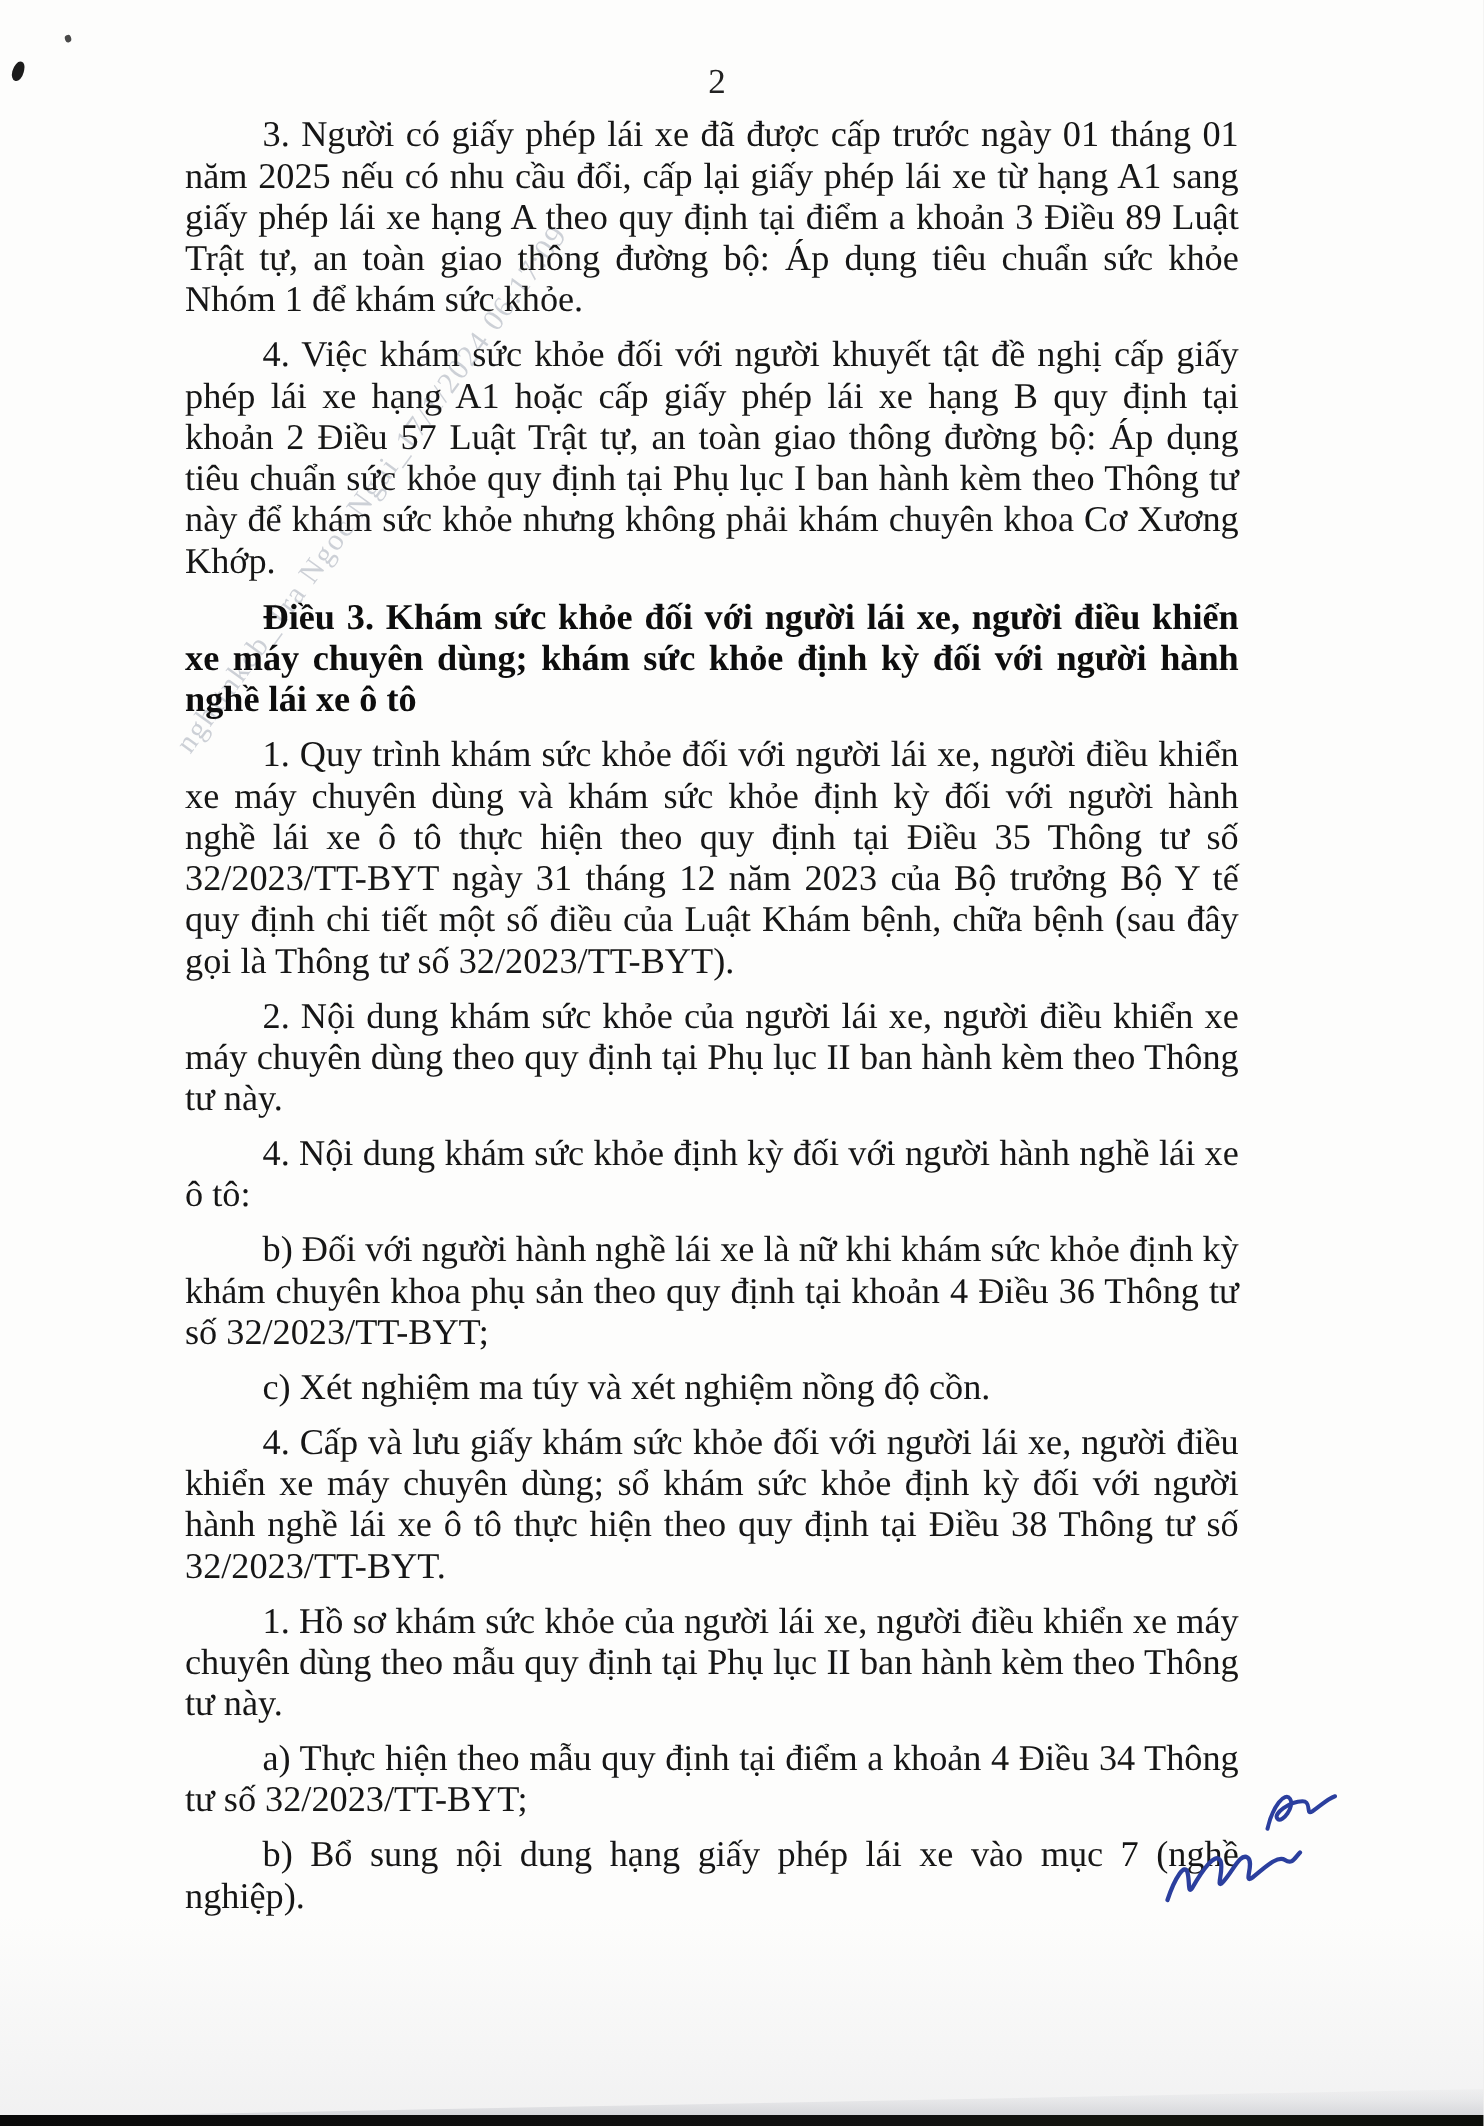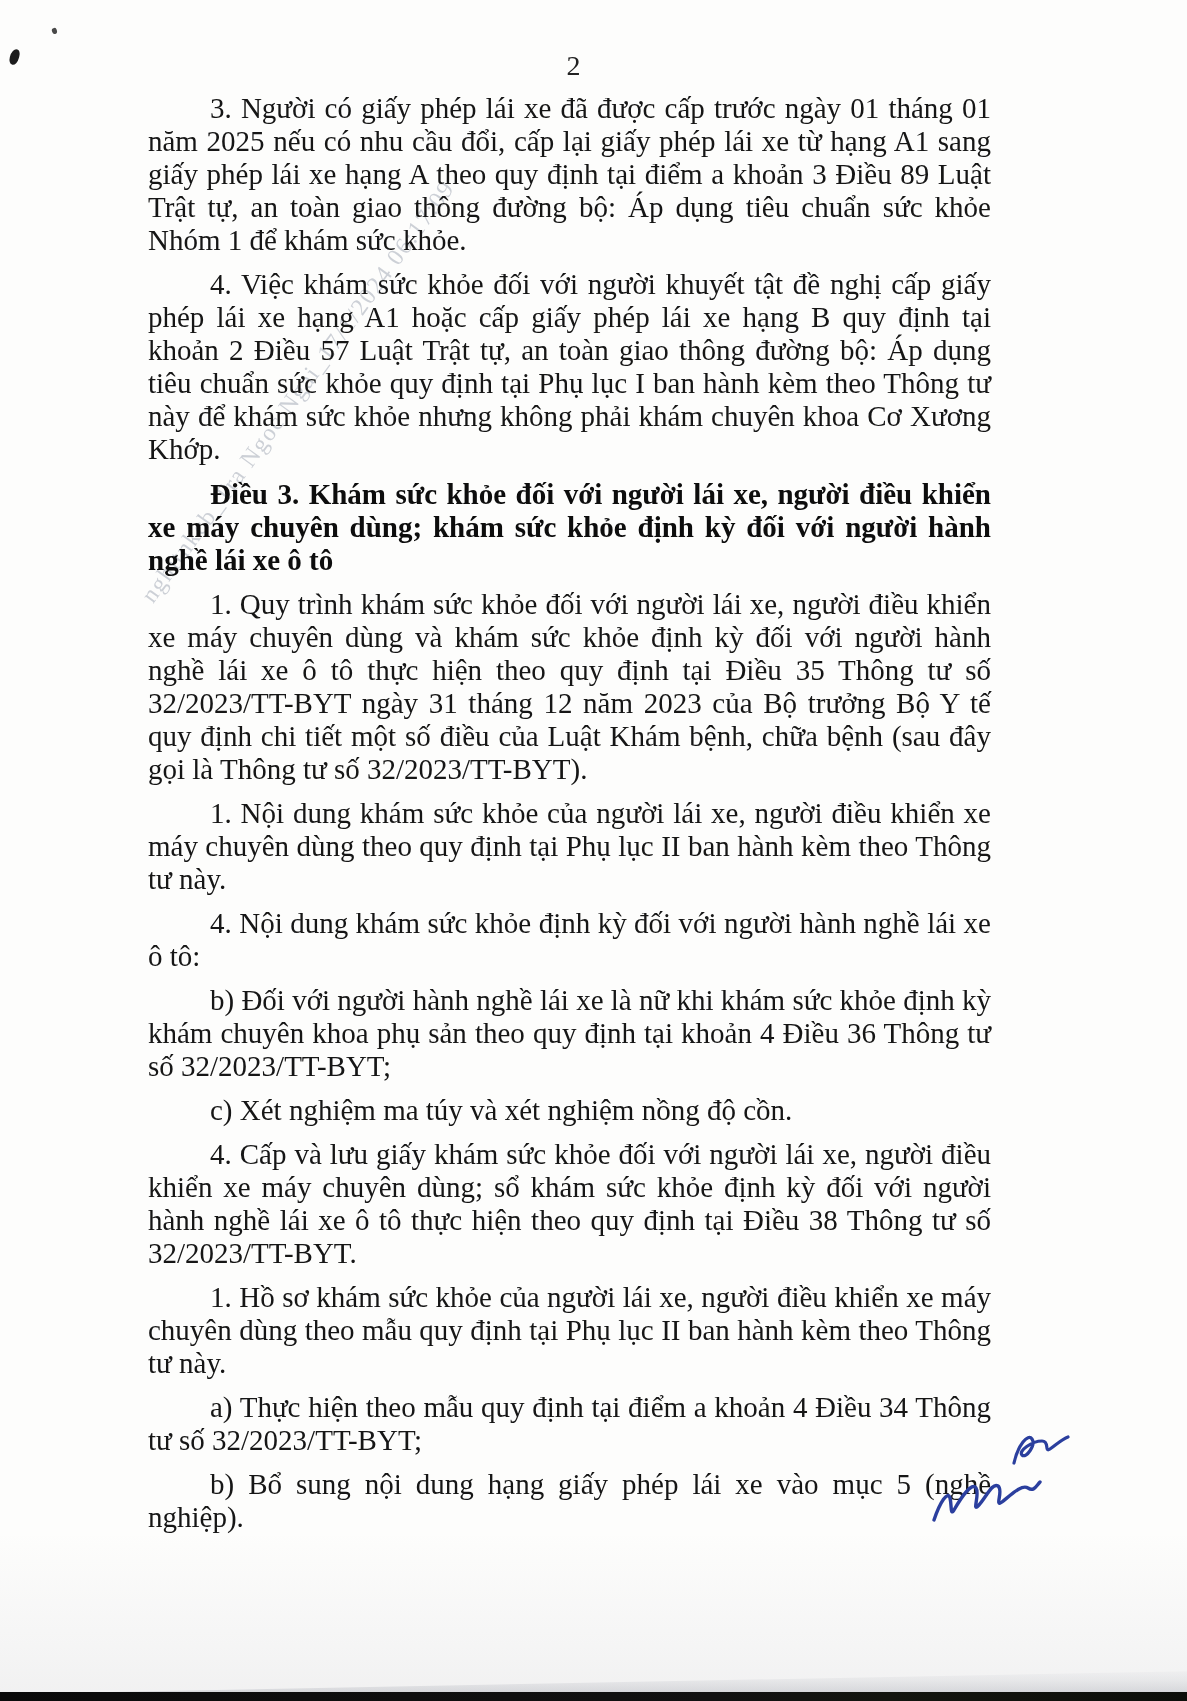--- a/index.html
+++ b/index.html
@@ -85,28 +85,28 @@
 
   <div class="page-number">2</div>
 
   <div class="watermark">nghitnkcb_Tra Ngoc Ngai_17/1/2024 06:17:09</div>
 
   <div class="content">
     <p class="para">3. Người có giấy phép lái xe đã được cấp trước ngày 01 tháng 01 năm 2025 nếu có nhu cầu đổi, cấp lại giấy phép lái xe từ hạng A1 sang giấy phép lái xe hạng A theo quy định tại điểm a khoản 3 Điều 89 Luật Trật tự, an toàn giao thông đường bộ: Áp dụng tiêu chuẩn sức khỏe Nhóm 1 để khám sức khỏe.</p>
     <p class="para">4. Việc khám sức khỏe đối với người khuyết tật đề nghị cấp giấy phép lái xe hạng A1 hoặc cấp giấy phép lái xe hạng B quy định tại khoản 2 Điều 57 Luật Trật tự, an toàn giao thông đường bộ: Áp dụng tiêu chuẩn sức khỏe quy định tại Phụ lục I ban hành kèm theo Thông tư này để khám sức khỏe nhưng không phải khám chuyên khoa Cơ Xương Khớp.</p>
     <p class="para heading">Điều 3. Khám sức khỏe đối với người lái xe, người điều khiển xe máy chuyên dùng; khám sức khỏe định kỳ đối với người hành nghề lái xe ô tô</p>
     <p class="para">1. Quy trình khám sức khỏe đối với người lái xe, người điều khiển xe máy chuyên dùng và khám sức khỏe định kỳ đối với người hành nghề lái xe ô tô thực hiện theo quy định tại Điều 35 Thông tư số 32/2023/TT-BYT ngày 31 tháng 12 năm 2023 của Bộ trưởng Bộ Y tế quy định chi tiết một số điều của Luật Khám bệnh, chữa bệnh (sau đây gọi là Thông tư số 32/2023/TT-BYT).</p>
-    <p class="para">1. Nội dung khám sức khỏe của người lái xe, người điều khiển xe máy chuyên dùng theo quy định tại Phụ lục II ban hành kèm theo Thông tư này.</p>
+    <p class="para">2. Nội dung khám sức khỏe của người lái xe, người điều khiển xe máy chuyên dùng theo quy định tại Phụ lục II ban hành kèm theo Thông tư này.</p>
     <p class="para">4. Nội dung khám sức khỏe định kỳ đối với người hành nghề lái xe ô tô:</p>
     <p class="para">b) Đối với người hành nghề lái xe là nữ khi khám sức khỏe định kỳ khám chuyên khoa phụ sản theo quy định tại khoản 4 Điều 36 Thông tư số 32/2023/TT-BYT;</p>
     <p class="para">c) Xét nghiệm ma túy và xét nghiệm nồng độ cồn.</p>
     <p class="para">4. Cấp và lưu giấy khám sức khỏe đối với người lái xe, người điều khiển xe máy chuyên dùng; sổ khám sức khỏe định kỳ đối với người hành nghề lái xe ô tô thực hiện theo quy định tại Điều 38 Thông tư số 32/2023/TT-BYT.</p>
     <p class="para">1. Hồ sơ khám sức khỏe của người lái xe, người điều khiển xe máy chuyên dùng theo mẫu quy định tại Phụ lục II ban hành kèm theo Thông tư này.</p>
     <p class="para">a) Thực hiện theo mẫu quy định tại điểm a khoản 4 Điều 34 Thông tư số 32/2023/TT-BYT;</p>
-    <p class="para">b) Bổ sung nội dung hạng giấy phép lái xe vào mục 5 (nghề nghiệp).</p>
+    <p class="para">b) Bổ sung nội dung hạng giấy phép lái xe vào mục 7 (nghề nghiệp).</p>
   </div>
 
   <svg class="sig sig-1" width="66" height="48" viewBox="0 0 66 48" fill="none">
     <path d="M6 38 C10 20, 20 8, 24 14 C28 20, 18 34, 14 30 C10 26, 24 16, 34 16 C42 16, 36 28, 42 24 C48 20, 54 14, 60 12" stroke-width="3.2" stroke-linecap="round" fill="none" stroke="#2b3f9e"></path>
   </svg>
 
   <svg class="sig sig-2" width="118" height="58" viewBox="0 0 118 58" fill="none">
     <path d="M6 48 C12 30, 20 18, 22 26 C24 34, 22 44, 26 38 C34 24, 44 10, 48 16 C52 22, 44 40, 50 34 C58 26, 64 10, 70 14 C76 18, 66 36, 74 30 C84 22, 94 12, 100 16 C106 20, 108 14, 112 10" stroke-width="3.4" stroke-linecap="round" fill="none" stroke="#2b3f9e"></path>
   </svg>
 

